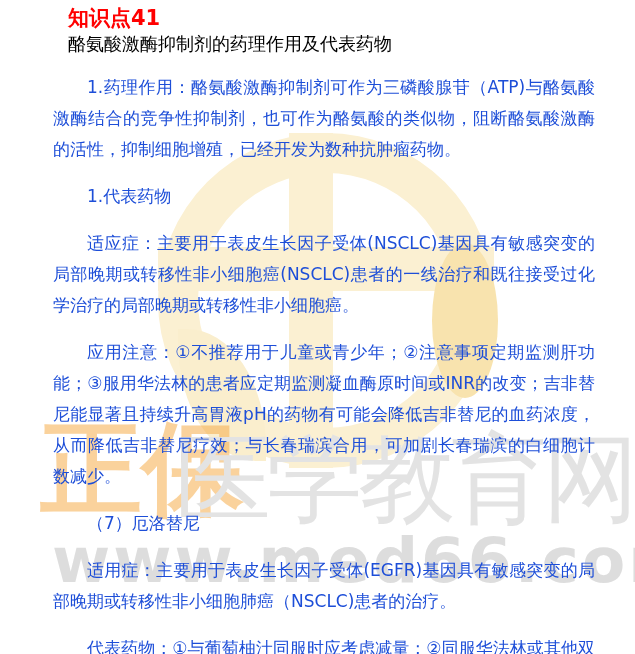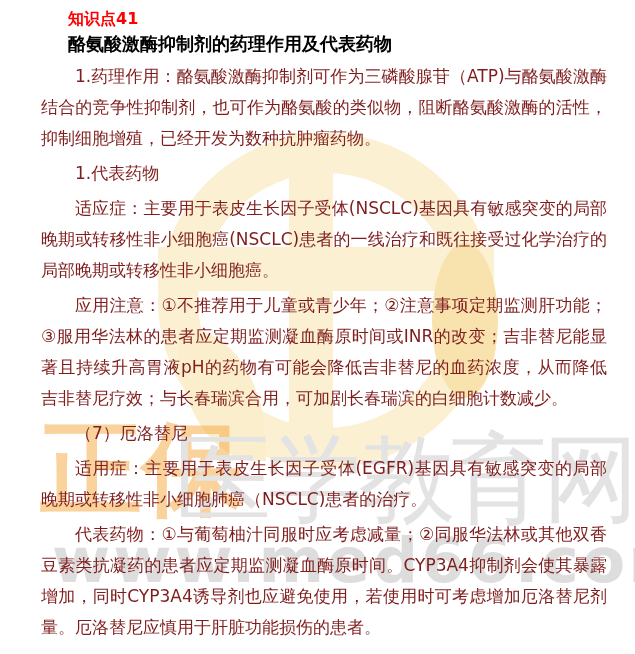--- a/index.html
+++ b/index.html
@@ -108,39 +108,39 @@
   .content {
     position: absolute;
     left: 37px;
     top: 6px;
     width: 574px;
     z-index: 1;
     color: #000000;
   }
   .content h1 {
     margin: 0 0 0 31px;
-    font-size: 16px;
+    font-size: 21px;
     line-height: 25px;
     font-weight: bold;
     color: #ff0000;
   }
   .content h2 {
     margin: 0 0 5px 31px;
     font-size: 18px;
     line-height: 25px;
-    font-weight: bold;
+    font-weight: normal;
     color: #000000;
   }
   .content p {
-    margin: 4px;
+    margin: 16px;
     font-size: 17px;
     line-height: 31px;
     text-indent: 2em;
     text-align: justify;
-    color: #7f1d1d;
+    color: #1d4ed8;
   }
 </style>
 </head>
 <body>
 
 <div class="page">
 
   <div class="wm-layer">
     <div class="emblem">
       <div class="ring"></div>

